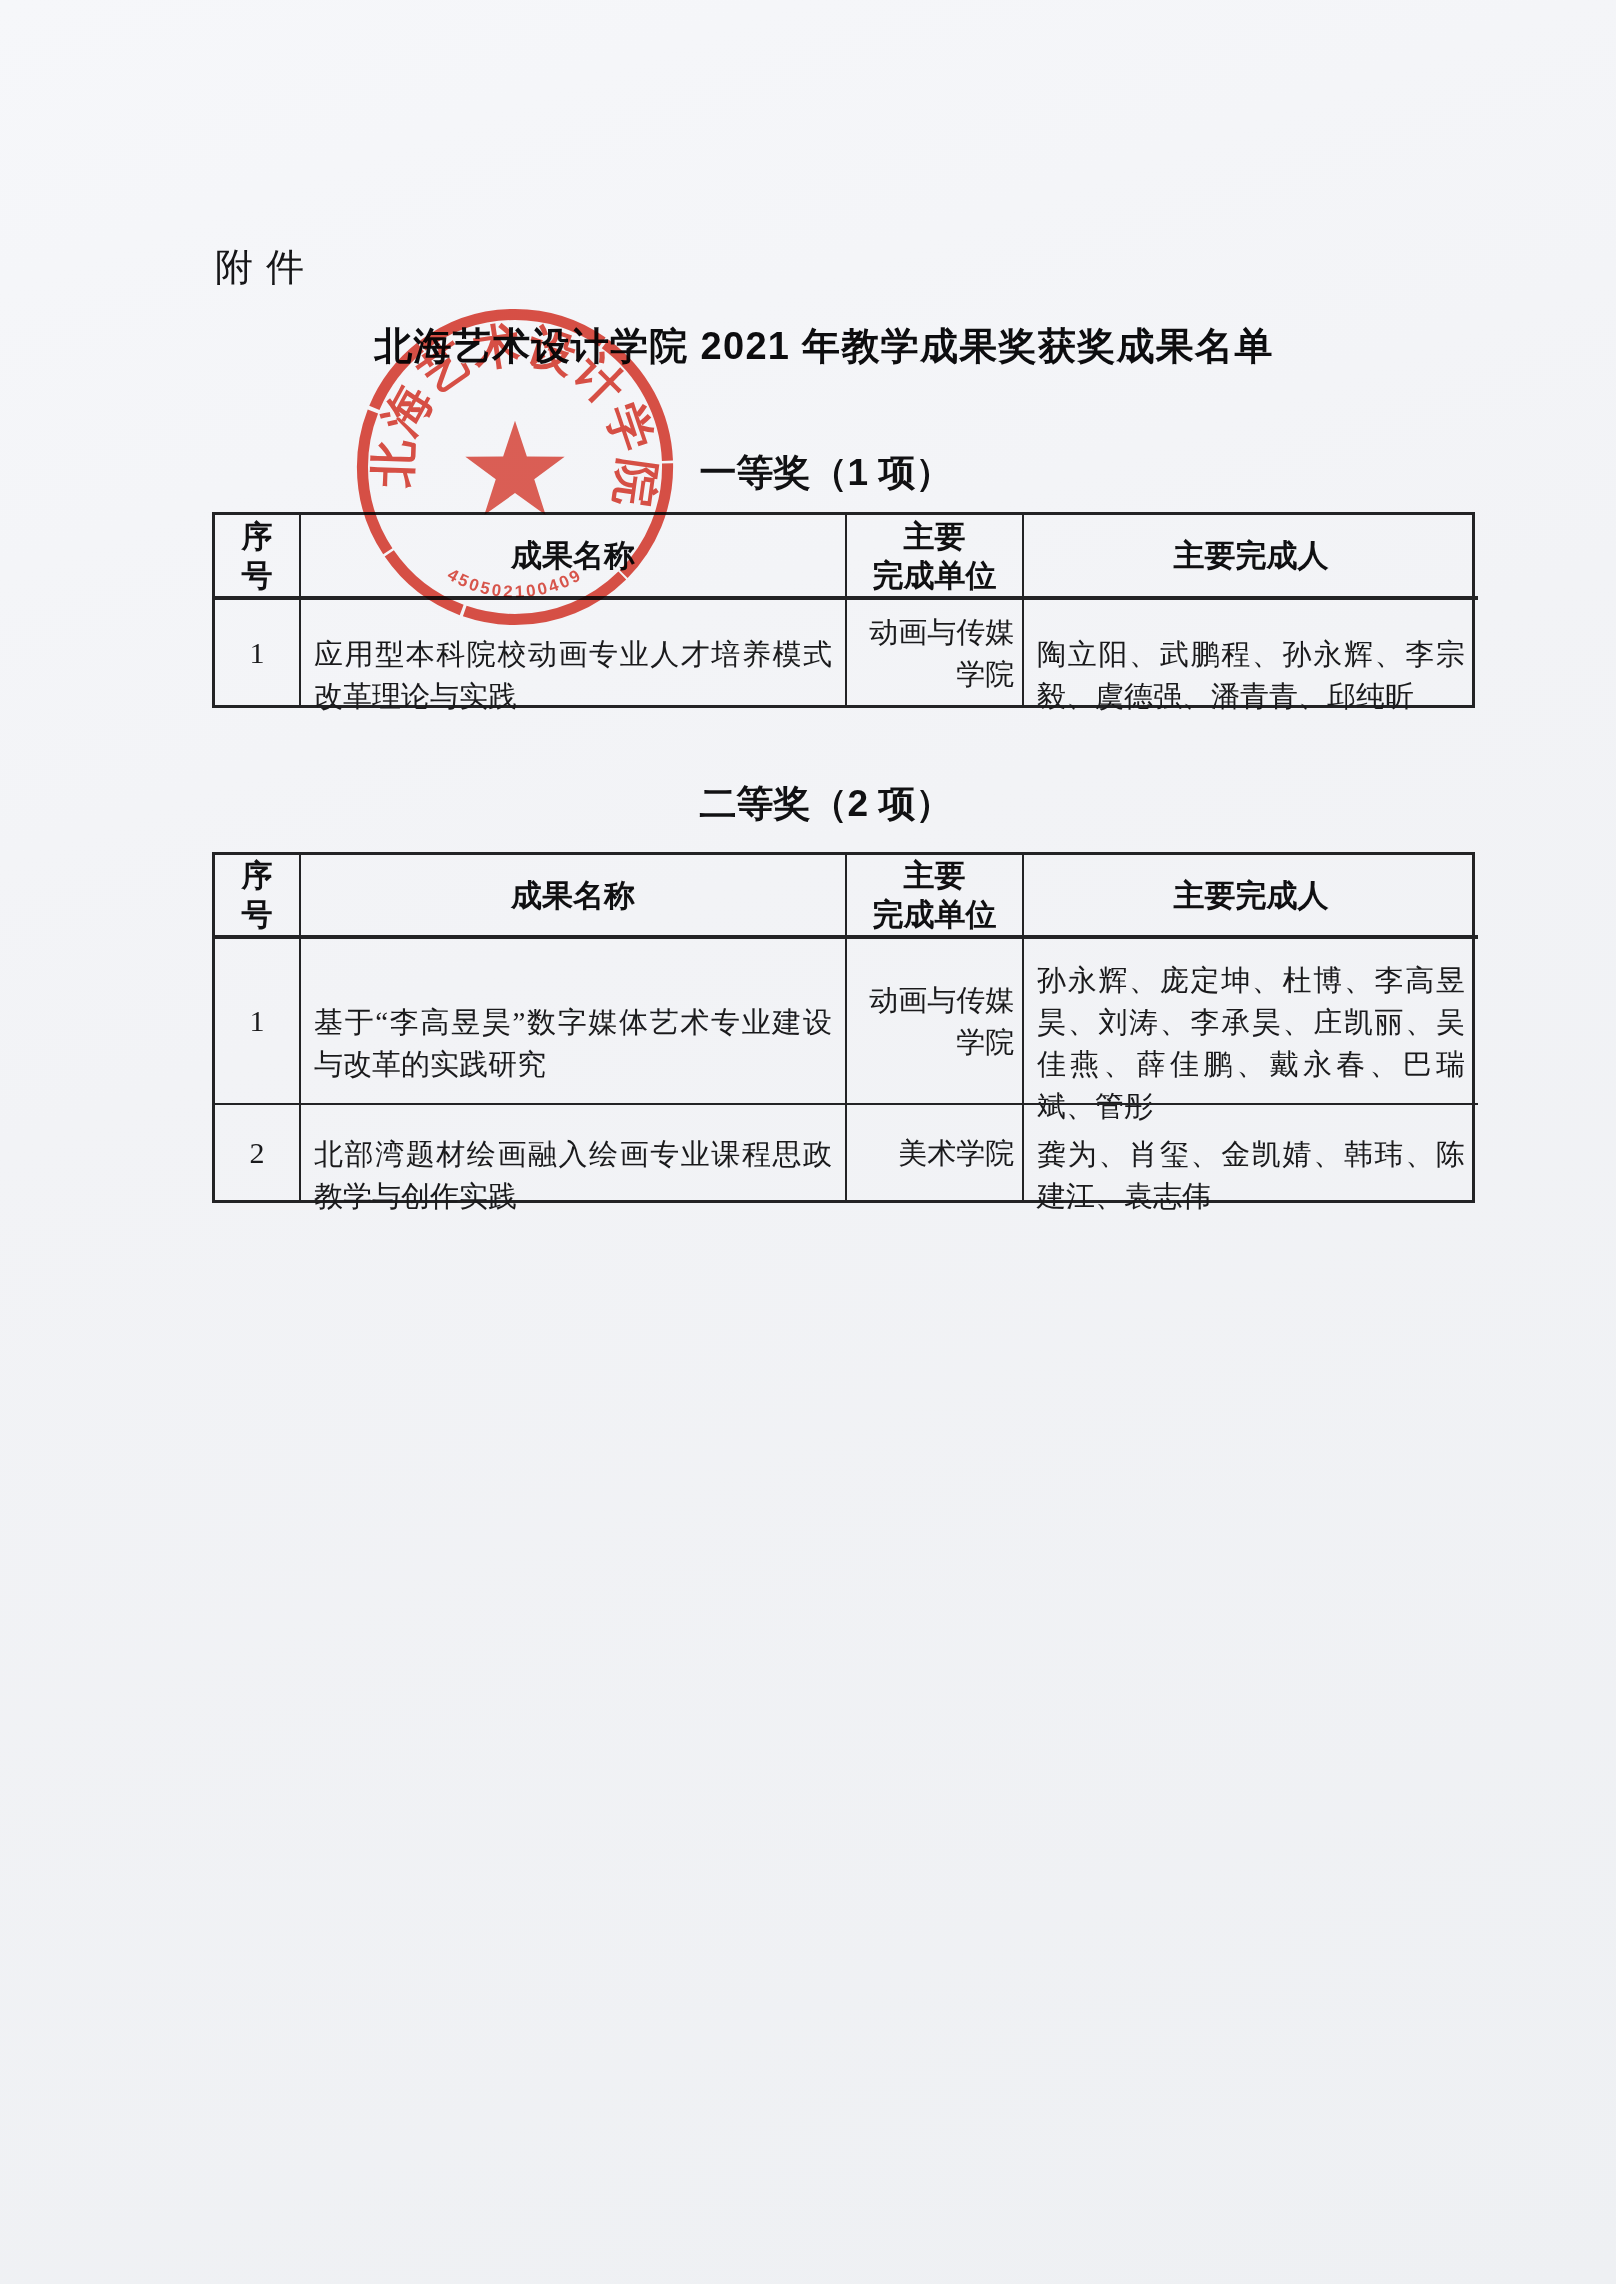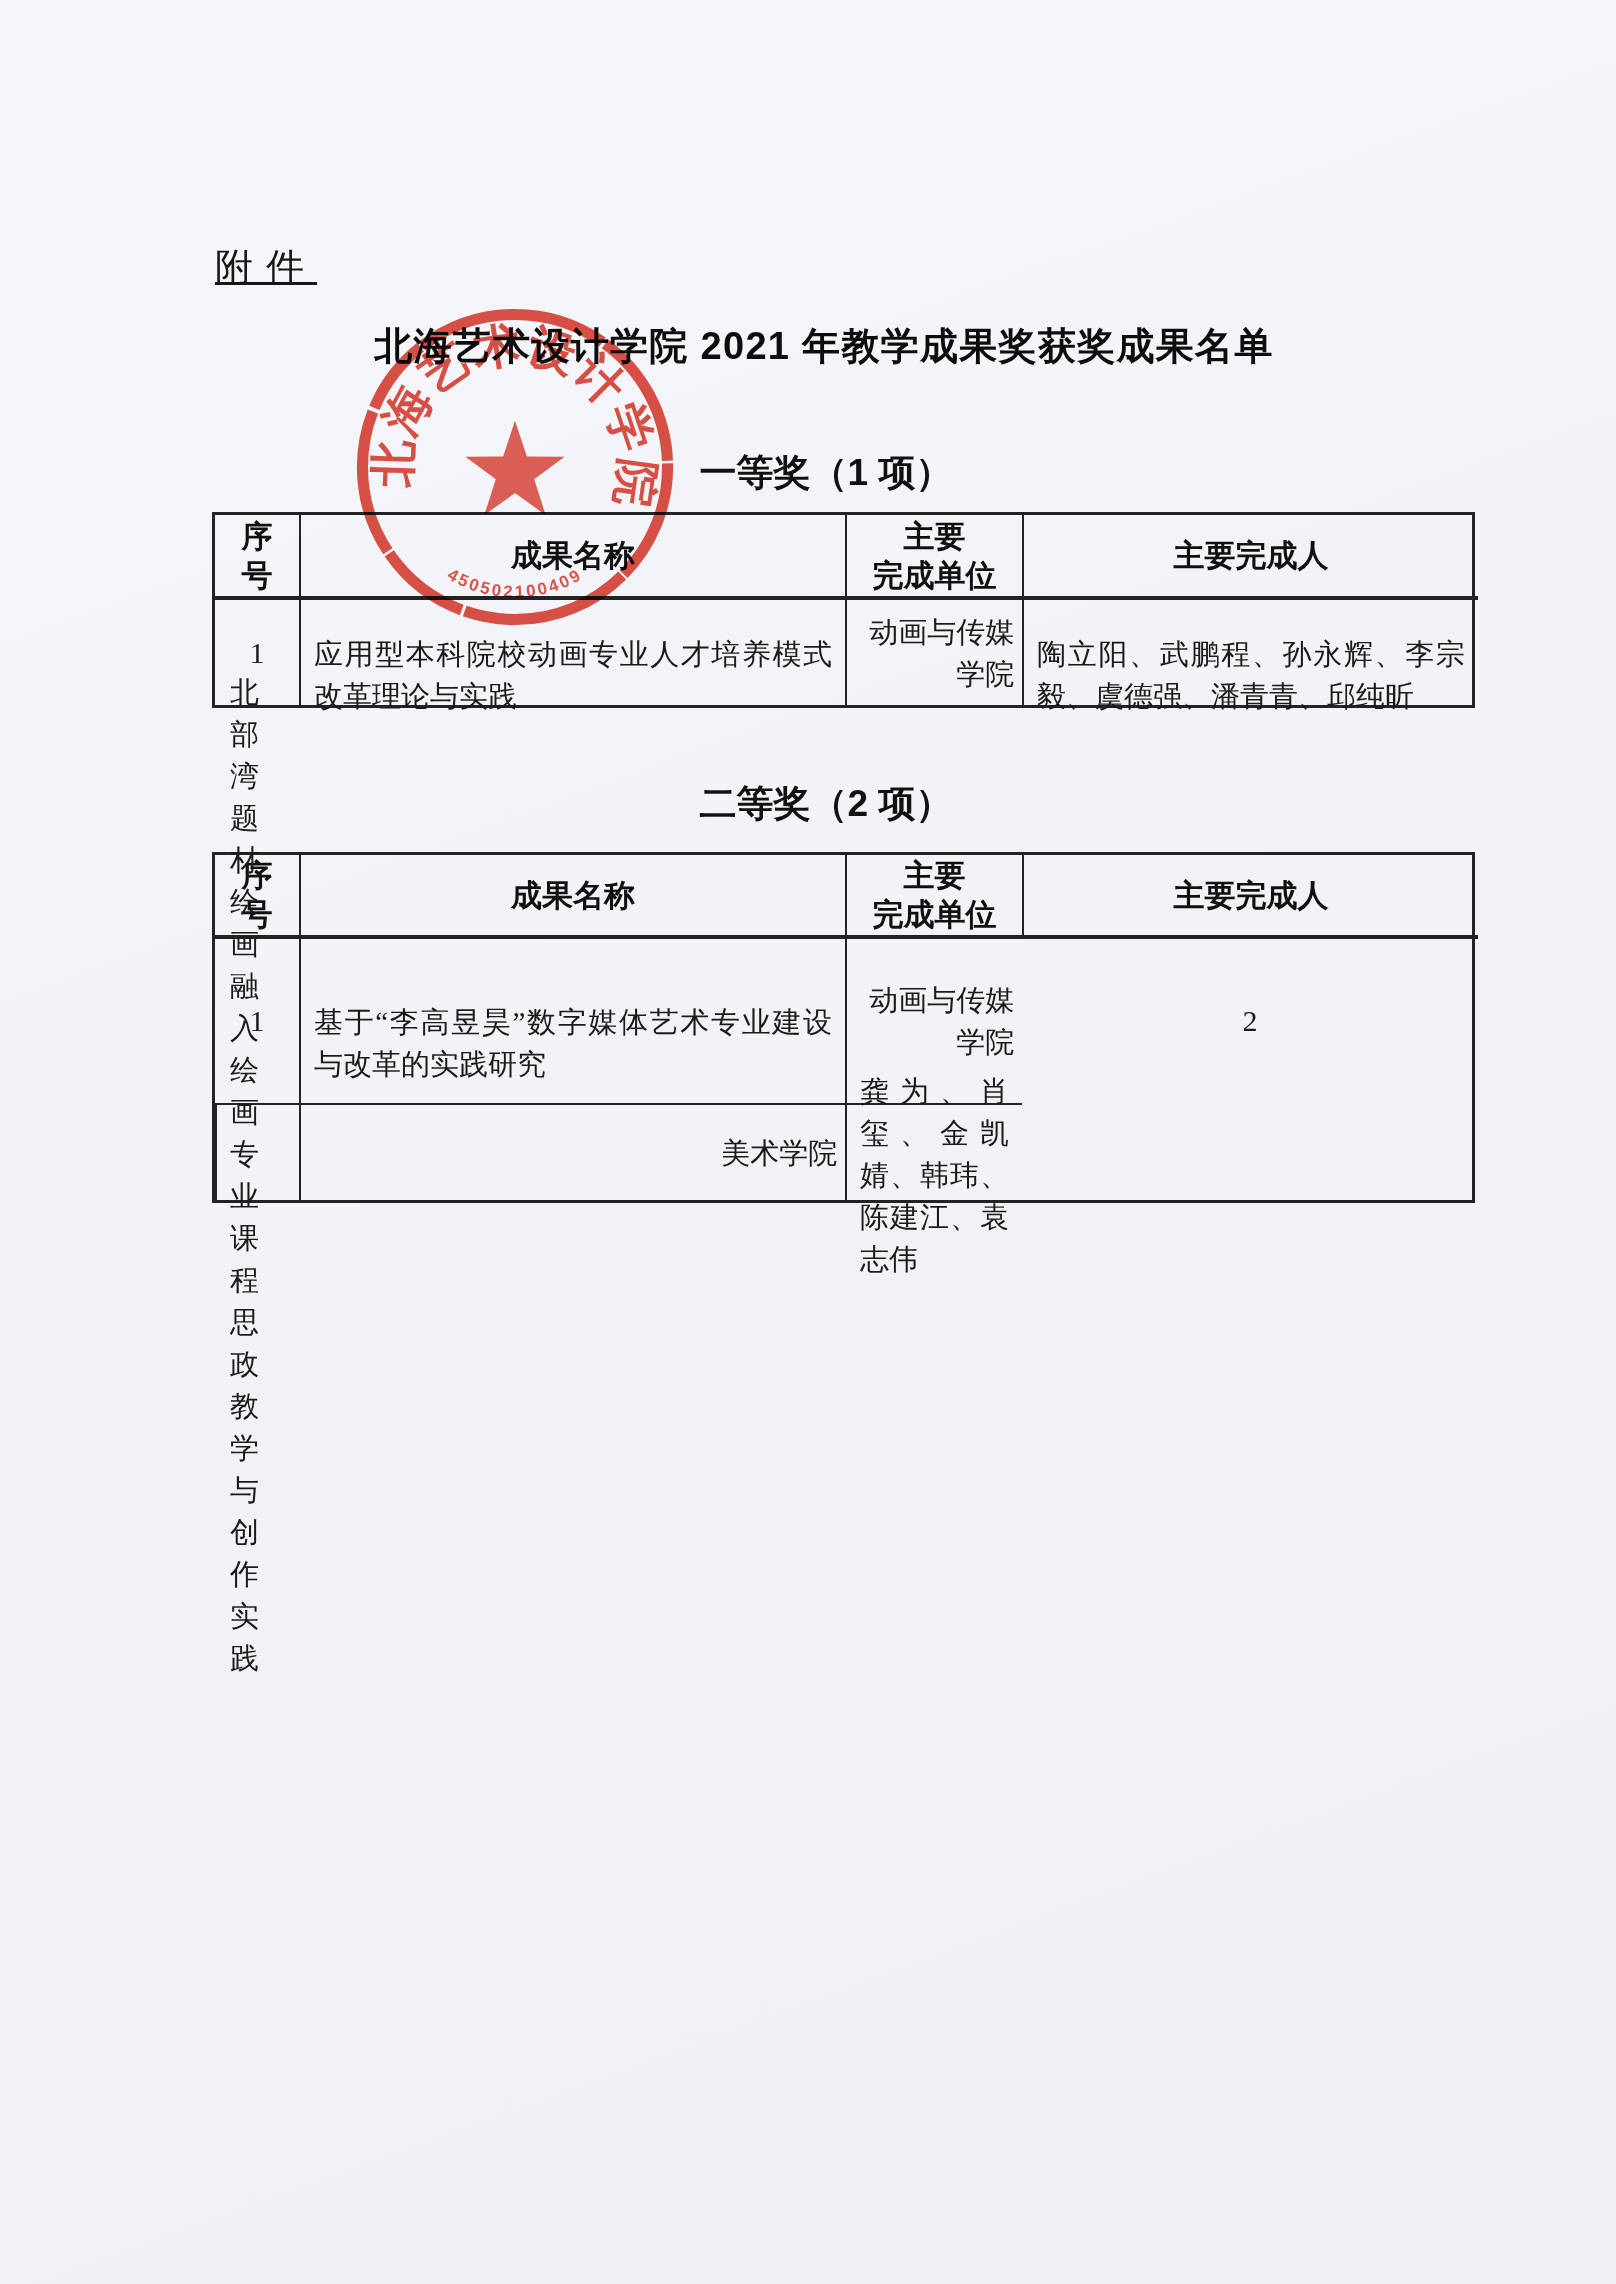--- a/index.html
+++ b/index.html
@@ -8,21 +8,21 @@
     background:#e9ebef;
     font-family:"Liberation Serif","DejaVu Serif",serif;
     color:#1b1b1d;
   }
   .page {
     position:relative; width:1616px; height:2284px; overflow:hidden;
     background:linear-gradient(160deg,#f6f7fa 0%,#f2f3f6 40%,#eef0f3 100%);
   }
   .attachment {
     position:absolute; left:215px; top:242px;
-    font-size:38px; letter-spacing:13px; color:#161618;text-decoration:underline;
+    font-size:38px; letter-spacing:13px; color:#161618;
   }
   .doc-title {
     position:absolute; left:16px; top:321px; width:100%;
     text-align:center;
     font-family:"Liberation Sans","DejaVu Sans",sans-serif;
     font-weight:700; font-size:38px; letter-spacing:1.3px; color:#0d0d0f;
   }
   .sec-heading {
     position:absolute; left:0; width:100%; text-align:center;
     transform:translateX(18px);
@@ -114,20 +114,23 @@
         <span class="txt" style="text-align:center">主要完成人</span>
       </div>
 
     <div class="c cf bt idx">1</div>
     <div class="c bt just">
         <span class="txt">基于“李高昱昊”数字媒体艺术专业建设与改革的实践研究</span>
       </div>
     <div class="c bt center unit">
         <span class="txt">动画与传媒学院</span>
       </div>
+    <div class="c bt just">
+        <span class="txt">孙永辉、庞定坤、杜博、李高昱昊、刘涛、李承昊、庄凯丽、吴佳燕、薛佳鹏、戴永春、巴瑞斌、管彤</span>
+      </div>
 
     <div class="c cf bt idx">2</div>
     <div class="c bt just">
         <span class="txt">北部湾题材绘画融入绘画专业课程思政教学与创作实践</span>
       </div>
     <div class="c bt center unit">
         <span class="txt">美术学院</span>
       </div>
     <div class="c bt just">
         <span class="txt">龚为、肖玺、金凯婧、韩玮、陈建江、袁志伟</span>

